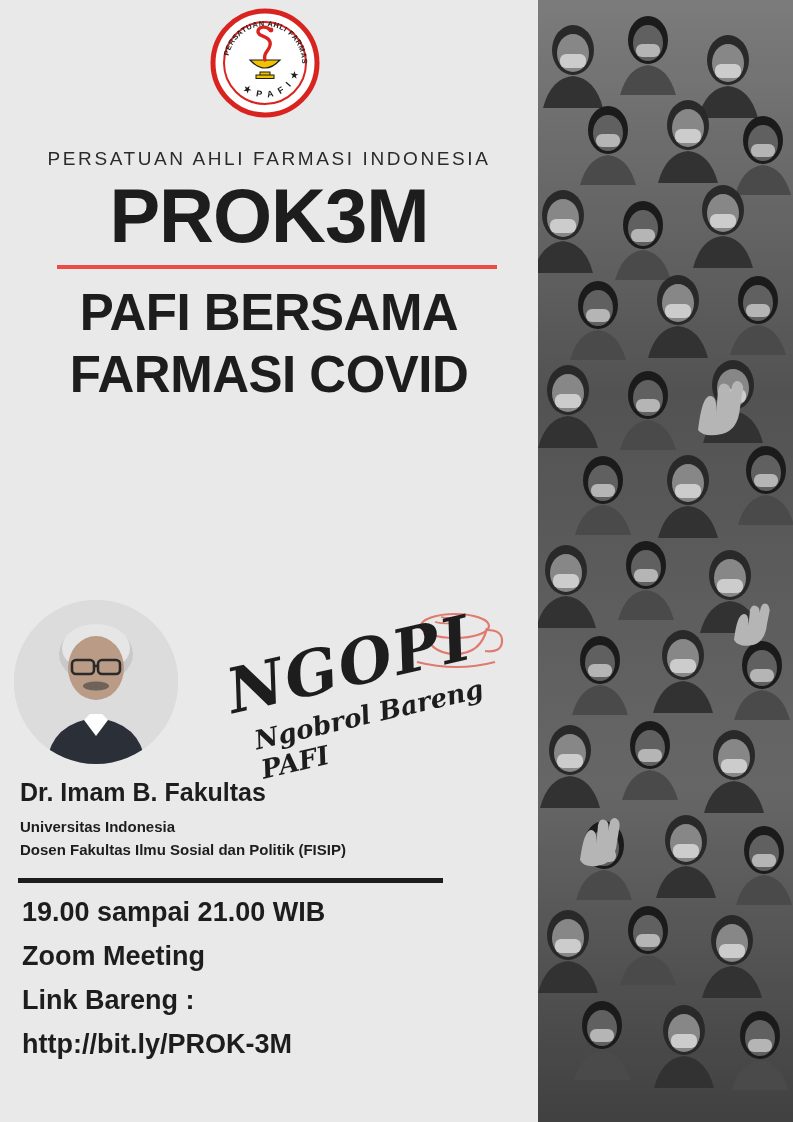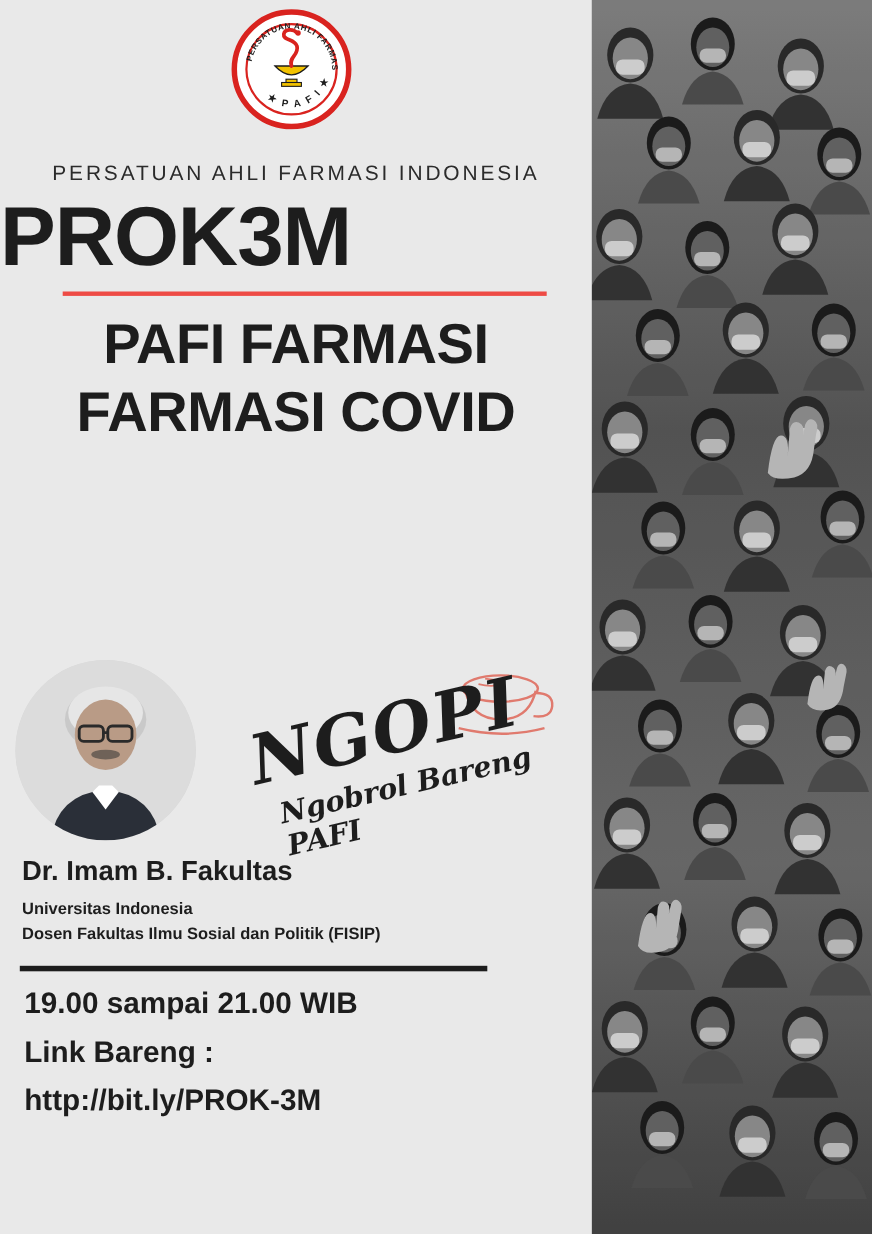--- a/index.html
+++ b/index.html
@@ -63,21 +63,21 @@
     font-size: 19px;
     letter-spacing: 2.6px;
     color: #2b2b2b;
     font-weight: 500;
   }
   .prok3m {
     position: absolute;
     left: 0;
     top: 176px;
     width: 538px;
-    text-align: left;
+    text-align: center;
     font-size: 76px;
     line-height: 80px;
     font-weight: 800;
     letter-spacing: -1px;
     color: #1d1d1d;
   }
   .red-rule {
     position: absolute;
     left: 57px;
     top: 265px;
@@ -215,21 +215,21 @@
         <path d="M 55 52 C 52 44 62 42 60 34 C 58 27 47 29 48 23 C 49 18 57 18 60 22" fill="none" stroke="#d9231f" stroke-width="3.4" stroke-linecap="round"></path>
         <circle cx="61" cy="22" r="2.4" fill="#d9231f"></circle>
       </svg>
     </div>
 
     <div class="org-name">PERSATUAN AHLI FARMASI INDONESIA</div>
     <div class="prok3m">PROK3M</div>
     <div class="red-rule"></div>
 
     <div class="subtitle">
-      <div>PAFI FARMASI</div>
+      <div>PAFI BERSAMA</div>
       <div>FARMASI COVID</div>
     </div>
 
     <div class="avatar">
       <svg viewBox="0 0 164 164" width="164" height="164">
         <rect width="164" height="164" fill="#dcdcdc"></rect>
 
         <ellipse cx="82" cy="54" rx="37" ry="29" fill="#c9c9c9"></ellipse>
         <ellipse cx="82" cy="48" rx="34" ry="24" fill="#e6e6e6"></ellipse>
 
@@ -263,20 +263,21 @@
     <div class="speaker-name">Dr. Imam B. Fakultas</div>
     <div class="speaker-role">
       <div>Universitas Indonesia</div>
       <div>Dosen Fakultas Ilmu Sosial dan Politik (FISIP)</div>
     </div>
 
     <div class="black-rule"></div>
 
     <div class="details">
       <div>19.00 sampai 21.00 WIB</div>
+      <div>Zoom Meeting</div>
       <div>Link Bareng :</div>
       <div>http://bit.ly/PROK-3M</div>
     </div>
   </div>
 
   <div class="photo-panel">
     <svg class="crowd" viewBox="0 0 255 1122" preserveAspectRatio="xMidYMid slice">
       <defs>
         <linearGradient id="bg" x1="0" y1="0" x2="0" y2="1">
           <stop offset="0%" stop-color="#8d8d8d"></stop>

